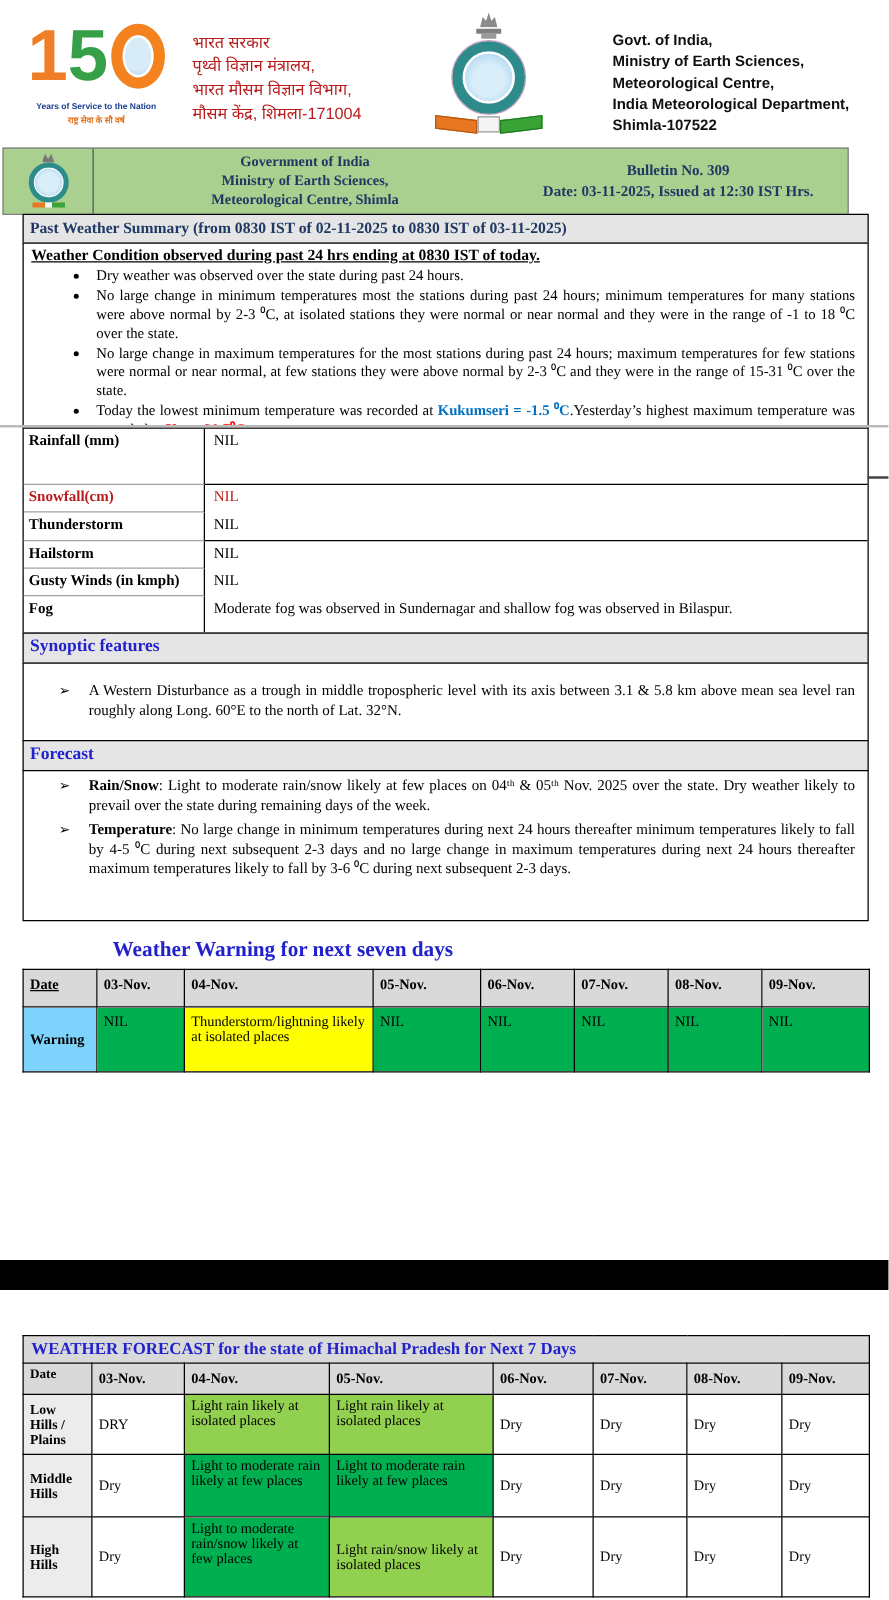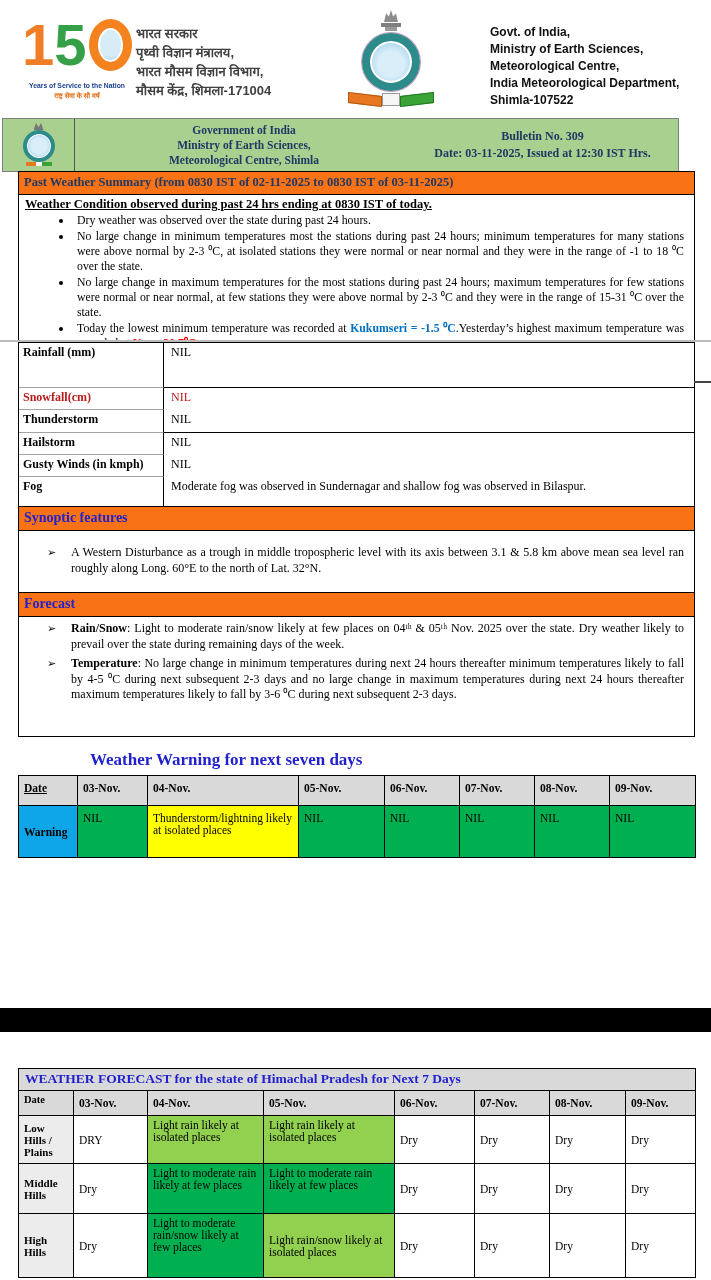--- a/index.html
+++ b/index.html
@@ -13,22 +13,22 @@
              font-family:"Liberation Sans", sans-serif; }
   .logo150 .digits { display:flex; align-items:center; justify-content:center; height:66px; }
   .logo150 .d1 { font-size:58px; font-weight:bold; color:#F07E26; line-height:60px; }
   .logo150 .d5 { font-size:58px; font-weight:bold; color:#35A048; line-height:60px; }
   .logo150 .d0 { width:52px; height:52px; border-radius:50%; border:9px solid #F4821F;
                  background:radial-gradient(circle at 50% 45%, #D8ECF8 0 55%, #9CC7E8 100%);
                  box-shadow:inset 0 0 0 2px #ffffff; margin-left:2px; }
   .logo150 .cap { font-size:6.8px; font-weight:bold; color:#1A3E8F; margin-top:4px; }
   .logo150 .caph { font-size:6.8px; font-weight:bold; color:#E2711D; margin-top:2px; }
 
-  .hindi-block { left:136px; top:24px; width:180px; font-family:"Liberation Sans", sans-serif;
-                 font-weight:bold; font-size:13px; line-height:19px; color:#404040; }
+  .hindi-block { left:154px; top:24px; width:180px; font-family:"Liberation Sans", sans-serif;
+                 font-weight:normal; font-size:13px; line-height:19px; color:#b91c1c; }
 
   .imd-logo { left:336px; top:10px; width:110px; height:104px; display:flex; flex-direction:column;
               align-items:center; }
   .imd-logo .pillar { width:20px; height:22px; display:flex; flex-direction:column; align-items:center; }
   .imd-logo .pillar .lions { width:14px; height:12px; background:#8C8C8C;
               clip-path:polygon(0 100%,15% 30%,35% 55%,50% 0,65% 55%,85% 30%,100% 100%); }
   .imd-logo .pillar .abacus { width:20px; height:4px; background:#7F7F7F; margin-top:1px; }
   .imd-logo .pillar .base { width:12px; height:4px; background:#9A9A9A; }
   .imd-logo .ring { width:58px; height:58px; border-radius:50%; border:8px solid #2E8B8B;
               background:radial-gradient(circle at 50% 55%, #D9EEF9 0 40%, #8FC4E8 100%);
@@ -53,21 +53,21 @@
   .mini-emblem .mc { width:32px; height:32px; border-radius:50%; border:4px solid #2E8B8B;
                      background:radial-gradient(circle, #D9EEF9 0 45%, #8FC4E8 100%);
                      box-shadow:inset 0 0 0 1px #fff; }
   .mini-emblem .mr { width:26px; height:4px; background:linear-gradient(90deg,#E87722 0 40%,#f5f5f5 40% 60%,#3AA335 60%); }
   .banner .org { flex:1; text-align:center; color:#1F3864; font-weight:bold; font-size:11.5px;
                  line-height:15px; }
   .banner .bul { width:265px; text-align:center; color:#1F3864; font-weight:bold; font-size:12px;
                  line-height:17px; padding-right:6px; }
 
   
-  .secbar { left:18px; width:677px; background:#f97316; border:1px solid #000;
+  .secbar { left:18px; width:677px; background:#e5e5e5; border:1px solid #000;
             font-weight:bold; padding:3px 5px; }
   .pastbar { top:171px; height:24px; color:#1F3864; font-size:12.5px; }
   .bluebar { color:#2121CE; font-size:14px; }
   .synbar { top:506px; height:25px; }
   .fcbar  { top:592px; height:25px; }
 
   .box { left:18px; width:677px; background:#fff; border:1px solid #000; overflow:hidden; }
   .condbox { top:194px; height:149px; padding:2px 6px 0 6px; }
   .cond-head { font-weight:bold; text-decoration:underline; font-size:12.5px; margin-bottom:1px; }
   .cond-ul { margin-left:48px; margin-right:4px; font-size:11.8px; line-height:15px;
@@ -96,21 +96,21 @@
   .redtxt { color:#b91c1c; }
 
   
   .warn-title { left:90px; top:750px; color:#2121CE; font-weight:bold; font-size:17px; }
   table.grid { border-collapse:collapse; table-layout:fixed; }
   table.grid td { border:1px solid #000; vertical-align:top; font-size:11.5px; overflow:hidden; }
   .warntable { left:18px; top:775px; width:677px; }
   .warntable td { padding:6px 5px; }
   .warntable .hdr td { background:#D9D9D9; font-weight:bold; height:30px; }
   .warntable .dt { text-decoration:underline; }
-  .warntable .lab { background:#0ea5e9; font-weight:bold; vertical-align:middle;font-family:Liberation Serif, serif; }
+  .warntable .lab { background:#7dd3fc; font-weight:bold; vertical-align:middle;font-family:Liberation Serif, serif; }
   .warntable .datarow td { height:52px; }
   .bg-green { background:#00B050; }
   .bg-yellow { background:#FFFF00; }
   .bg-lgreen { background:#92D050; }
 
   
   .blackband { left:0; top:1008px; width:711px; height:24px; background:#000; }
   .grayline  { left:0; top:340px; width:711px; height:2px; background:#BBBBBB; }
   .nick { left:694px; top:381px; width:17px; height:2px; background:#444; }
 

